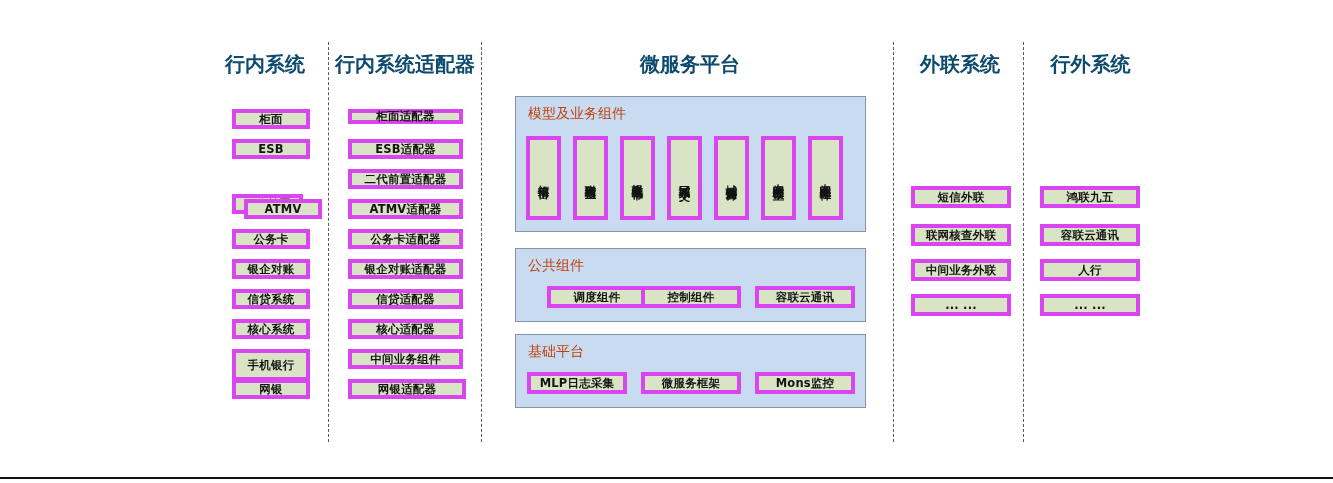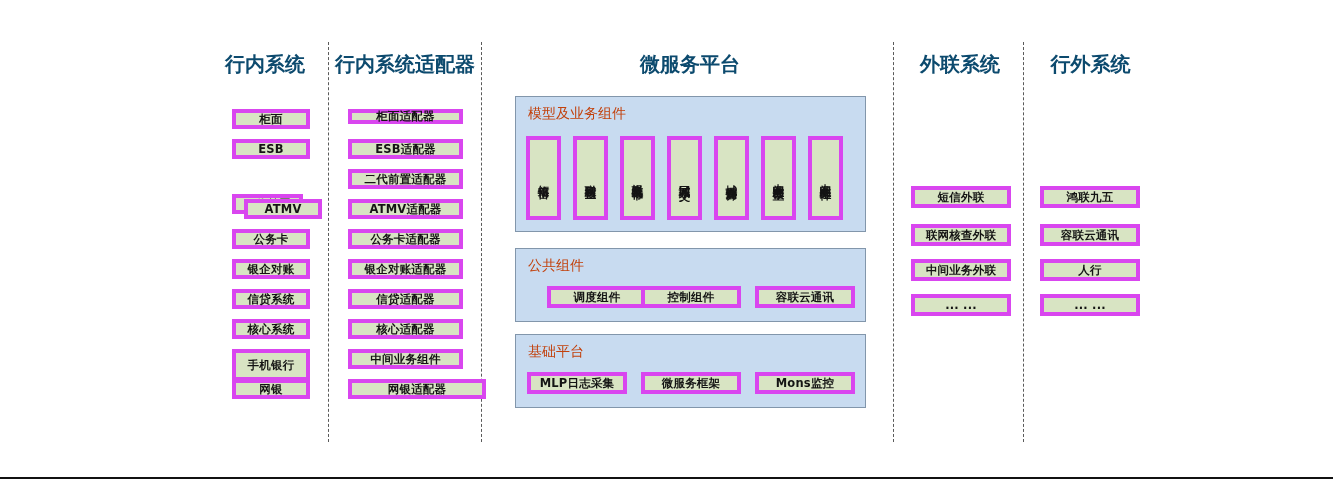--- a/index.html
+++ b/index.html
@@ -121,21 +121,21 @@
 
   <div class="node" style="left:348px; top:109px; width:115px; height:15px;">柜面适配器</div>
   <div class="node" style="left:348px; top:139px; width:115px; height:20px;">ESB适配器</div>
   <div class="node" style="left:348px; top:169px; width:115px; height:20px;">二代前置适配器</div>
   <div class="node" style="left:348px; top:199px; width:115px; height:20px;">ATMV适配器</div>
   <div class="node" style="left:348px; top:229px; width:115px; height:20px;">公务卡适配器</div>
   <div class="node" style="left:348px; top:259px; width:115px; height:20px;">银企对账适配器</div>
   <div class="node" style="left:348px; top:289px; width:115px; height:20px;">信贷适配器</div>
   <div class="node" style="left:348px; top:319px; width:115px; height:20px;">核心适配器</div>
   <div class="node" style="left:348px; top:349px; width:115px; height:20px;">中间业务组件</div>
-  <div class="node" style="left:348px; top:379px; width:138px; height:20px;">网银适配器</div>
+  <div class="node" style="left:348px; top:379px; width:118px; height:20px;">网银适配器</div>
 
   <div class="panel" style="left:515px; top:96px; width:351px; height:136px;">
     <div class="panel-title">模型及业务组件</div>
   </div>
   <div class="node vertical" style="left:526px; top:136px; width:35px; height:84px;">短信平台</div>
   <div class="node vertical" style="left:573px; top:136px; width:35px; height:84px;">联网核查</div>
   <div class="node vertical" style="left:620px; top:136px; width:35px; height:84px;">银联及银行卡</div>
   <div class="node vertical" style="left:667px; top:136px; width:35px; height:84px;">同城票交</div>
   <div class="node vertical" style="left:714px; top:136px; width:35px; height:84px;">城商行清算</div>
   <div class="node vertical" style="left:761px; top:136px; width:35px; height:84px;">中间业务模型</div>

